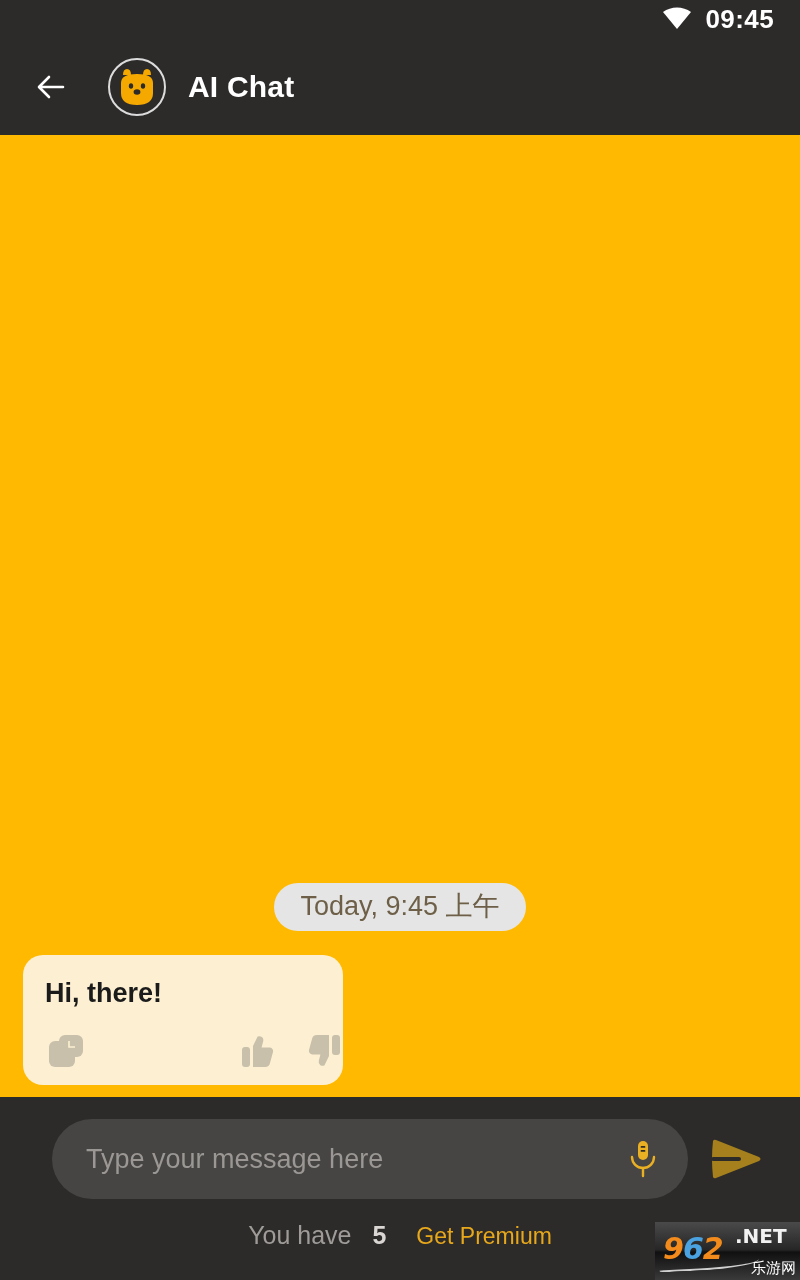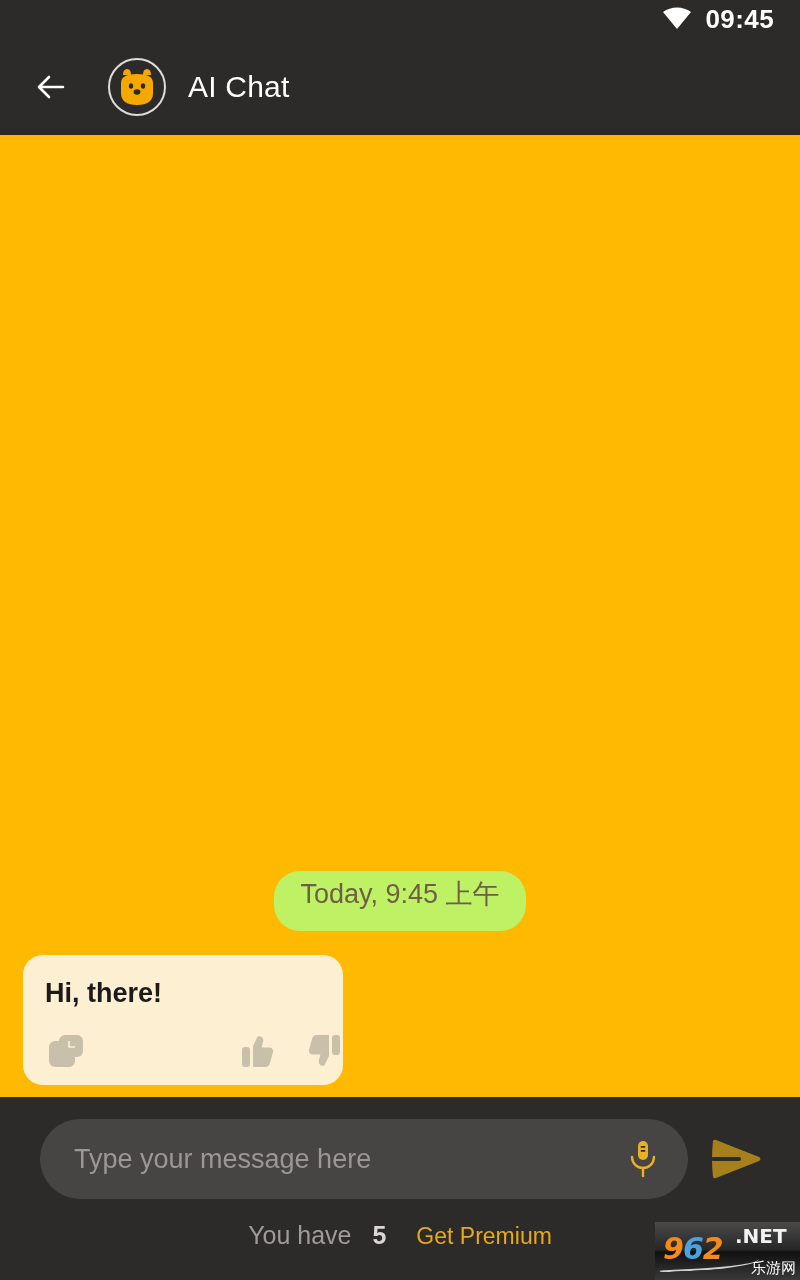--- a/index.html
+++ b/index.html
@@ -81,21 +81,21 @@
     justify-content: center;
     overflow: hidden;
     flex: 0 0 auto;
   }
   .avatar svg { width: 52px; height: 52px; display: block; }
 
   .app-title {
     margin-left: 22px;
     color: #ffffff;
     font-size: 30px;
-    font-weight: normal;
+    font-weight: bold;
     letter-spacing: 0.2px;
   }
 
   
   .chat-area {
     flex: 1 1 auto;
     background: #ffb900;
     position: relative;
     display: flex;
     flex-direction: column;
@@ -103,24 +103,24 @@
     padding-bottom: 12px;
     overflow: hidden;
   }
 
   .timestamp-row {
     display: flex;
     justify-content: center;
     margin-bottom: 24px;
   }
   .timestamp-pill {
-    background: #bef264;
+    background: #e5e5e5;
     color: #6e6048;
     font-size: 27px;
-    padding: 9px 26px 23px;
+    padding: 9px 26px 11px;
     border-radius: 26px;
     line-height: 1.05;
     white-space: nowrap;
     margin-top: 18px;
   }
 
   .bubble-row {
     display: flex;
     justify-content: flex-start;
     padding-left: 23px;
@@ -167,21 +167,21 @@
     display: flex;
     flex-direction: column;
     align-items: center;
     padding-top: 22px;
     position: relative;
   }
   .input-row {
     display: flex;
     align-items: center;
     width: 100%;
-    padding: 0 28px 0 40px;
+    padding: 0 28px 0 52px;
     gap: 0;
   }
   .input-pill {
     flex: 1 1 auto;
     height: 80px;
     background: #474544;
     border-radius: 40px;
     display: flex;
     align-items: center;
     padding: 0 26px 0 34px;

